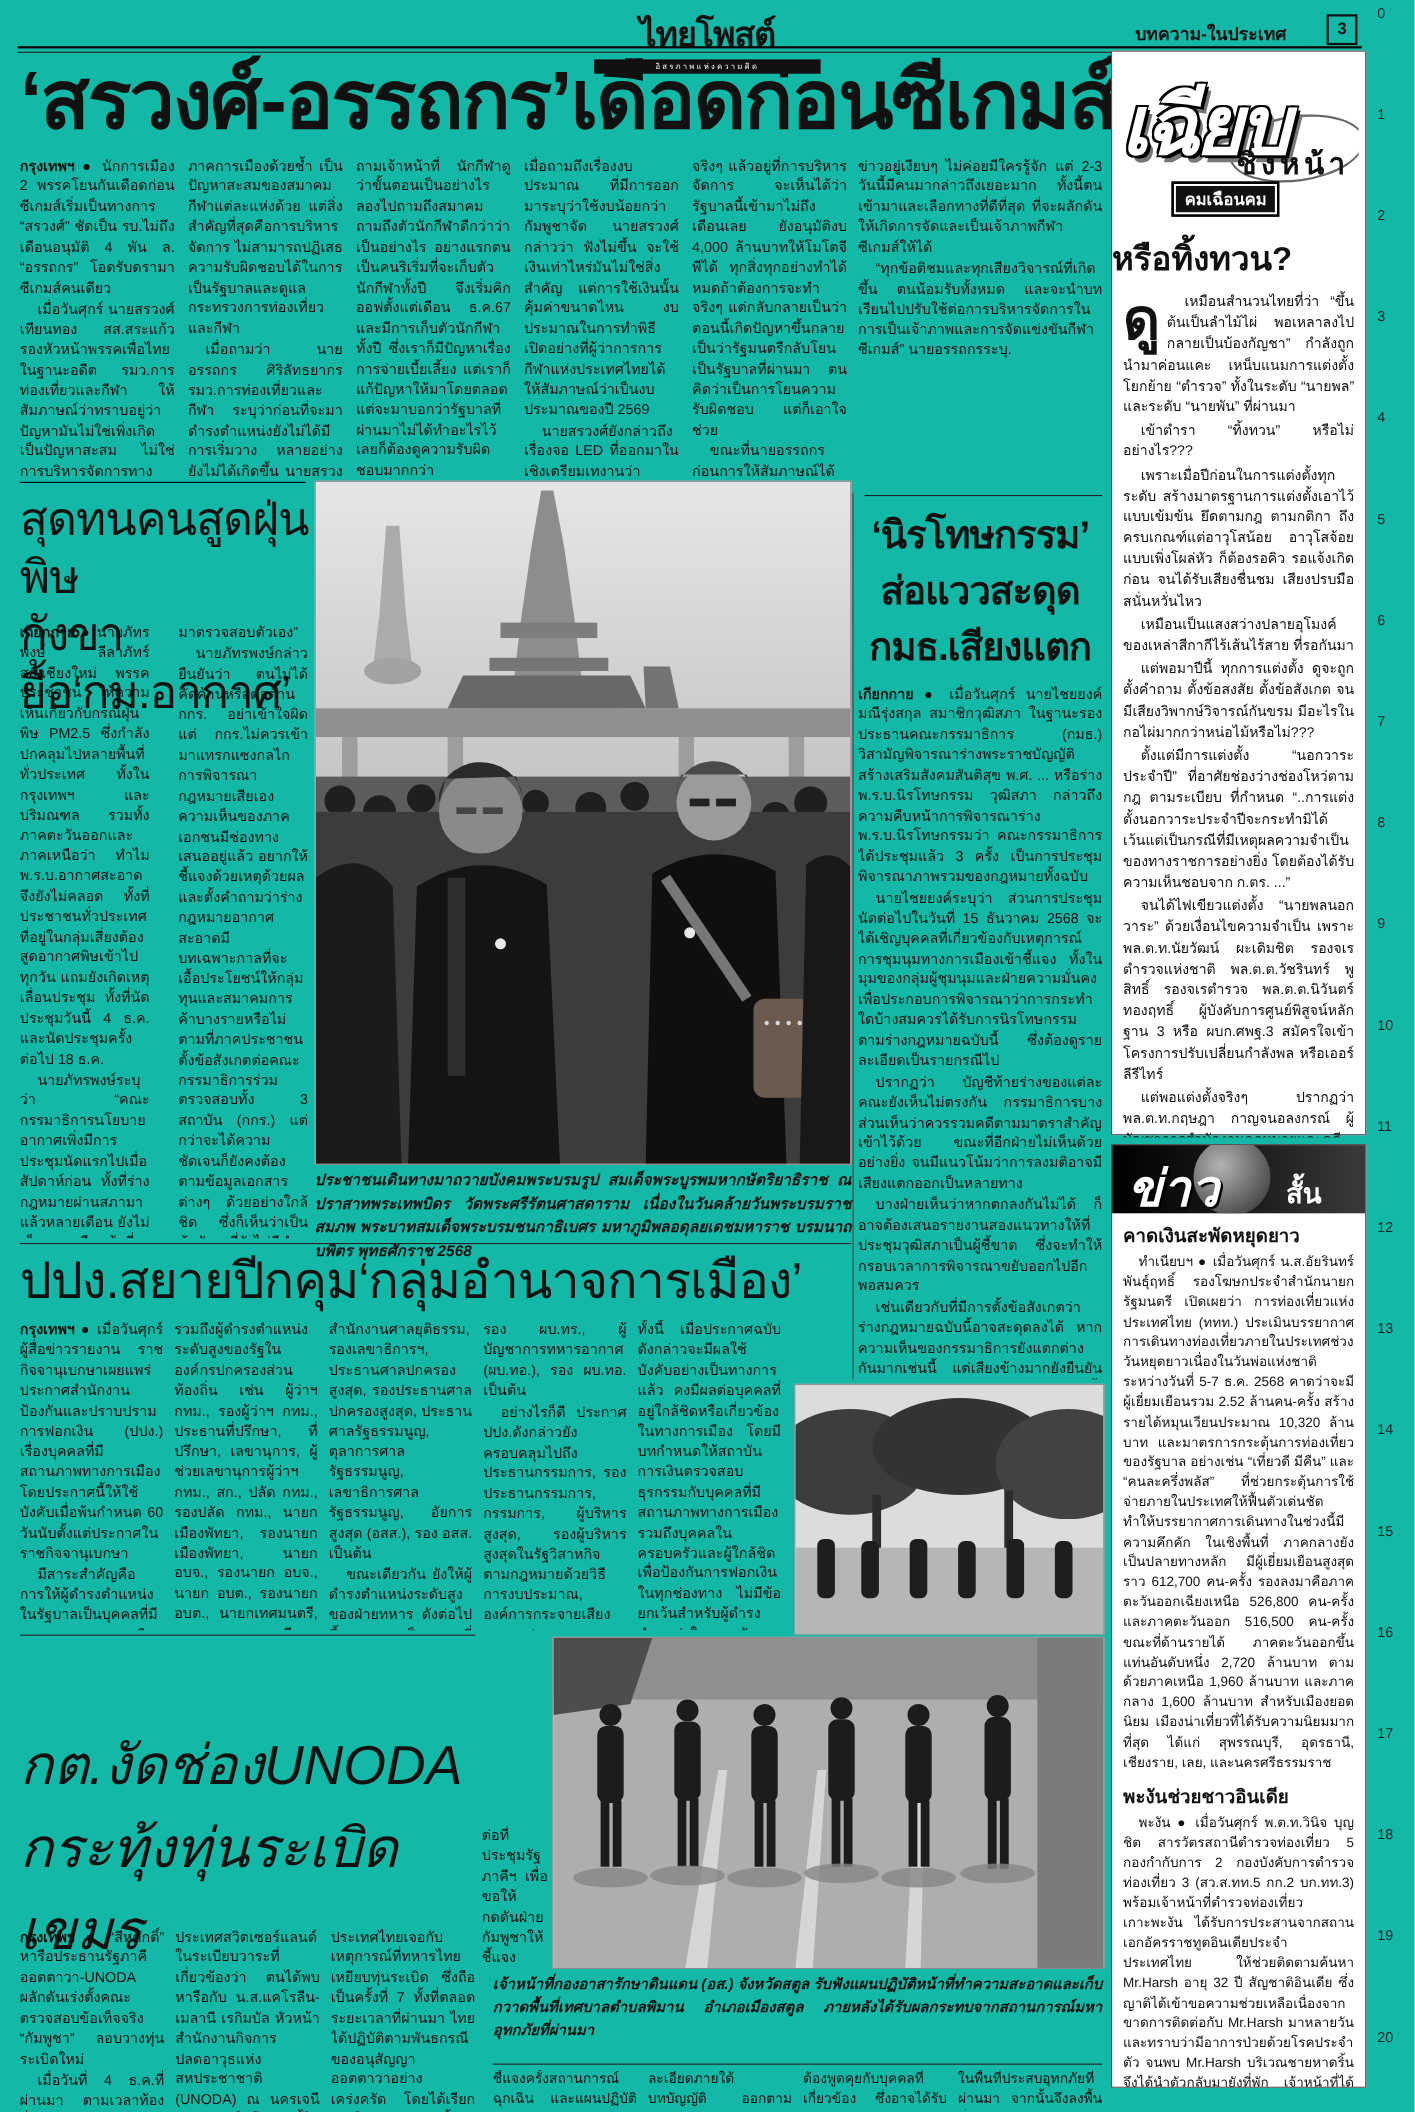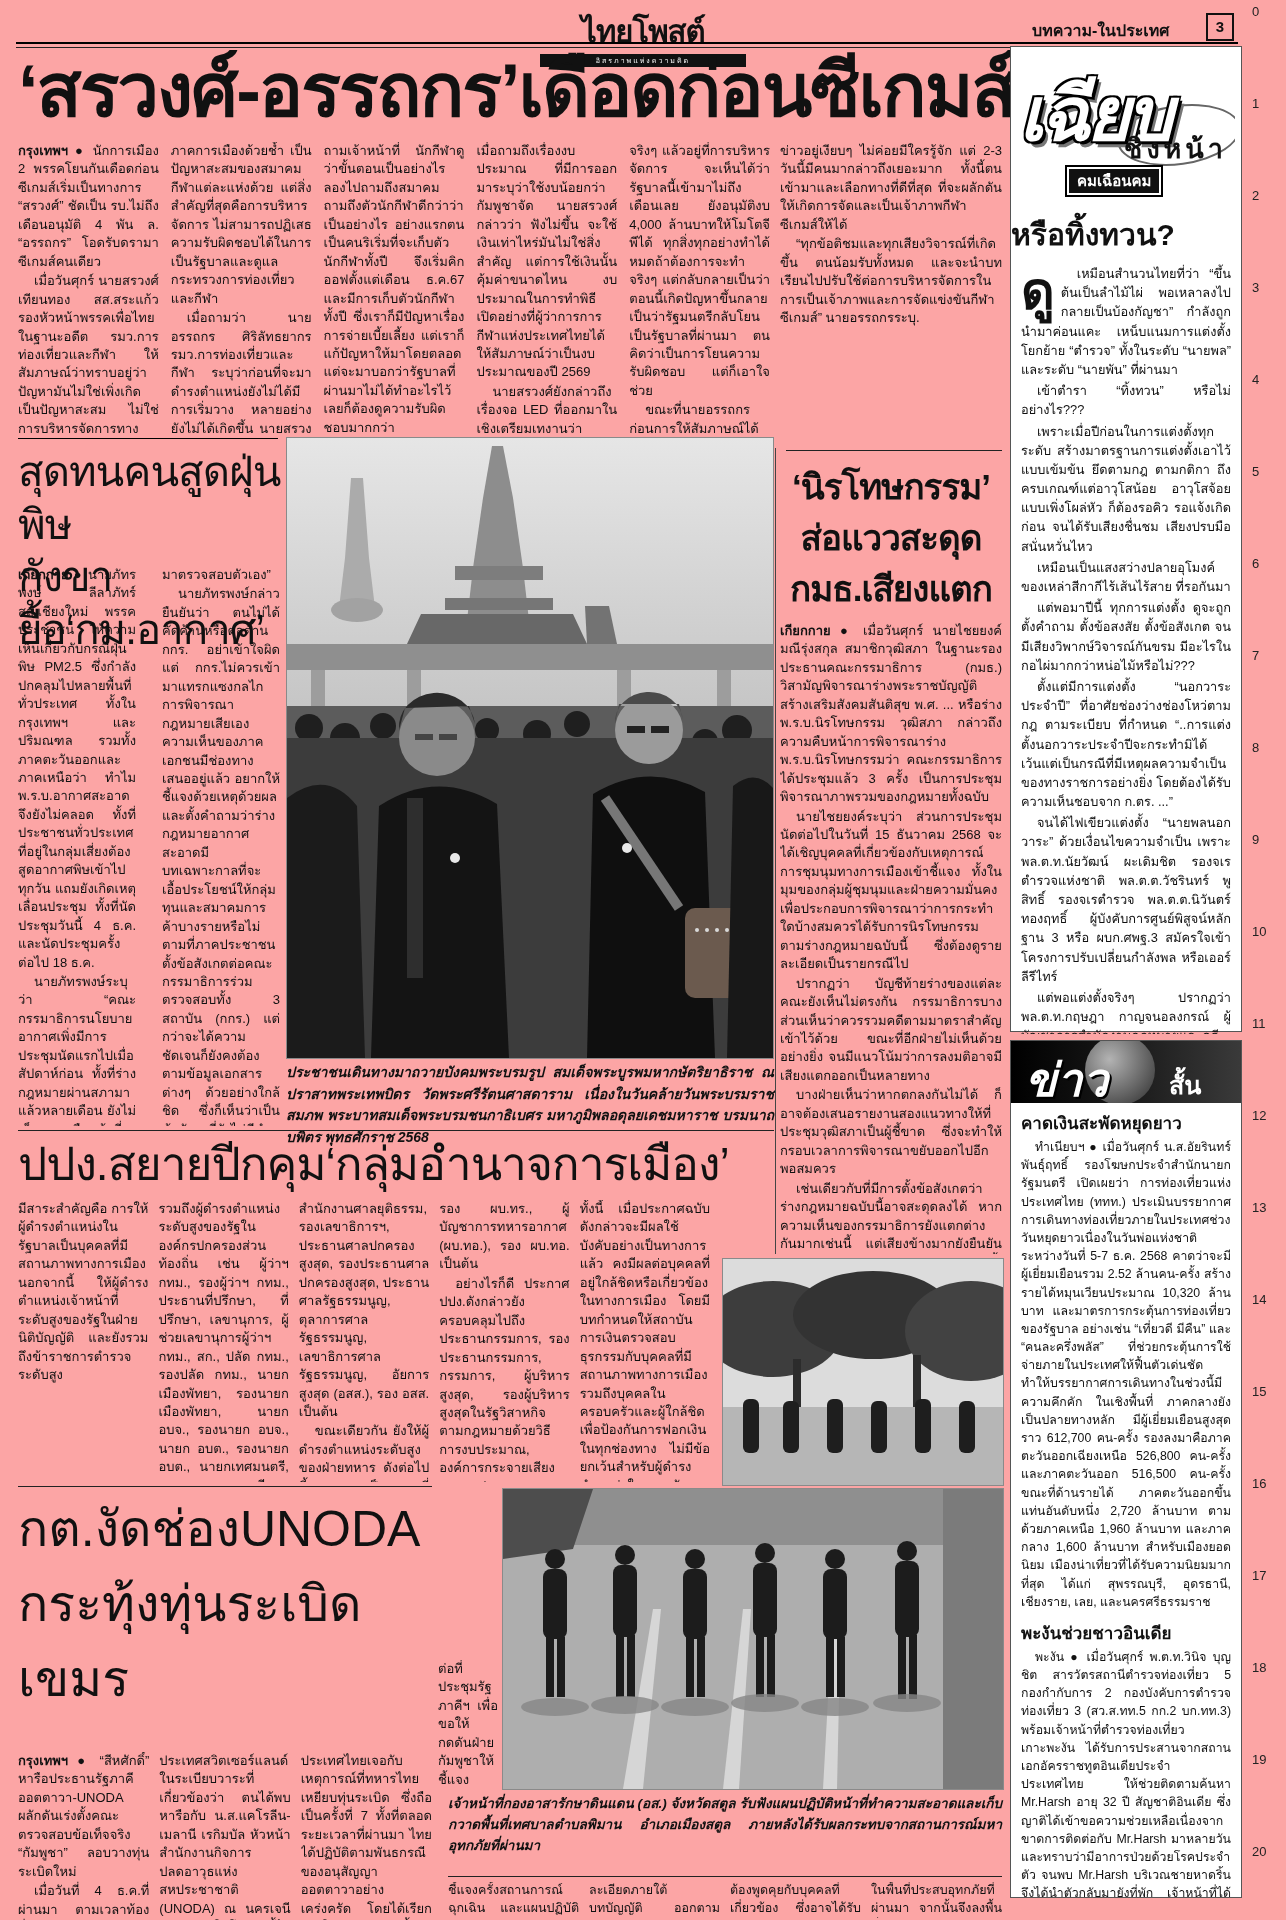--- a/index.html
+++ b/index.html
@@ -1,16 +1,16 @@
 <!DOCTYPE html>
 <html><head>
 <meta charset="utf-8">
 <style>
   html,body{margin:0;padding:0;background:#e9e9e9;}
-  .page{position:relative;width:1286px;height:1920px;background:#fca5a5;color:#111;
+  .page{position:relative;width:1286px;height:1920px;background:#14b8a6;color:#111;
         font-family:"Liberation Sans","DejaVu Sans",sans-serif;overflow:hidden;margin:0 auto;}
   .abs{position:absolute;}
   .rule{border-top:2px solid #000;height:0;}
   .thinrule{border-top:1px solid #222;height:0;}
   .body-text{font-size:13px;line-height:1.42;text-align:justify;}
   .body-text p{margin:0 0 1px 0;text-indent:16px;}
   .body-text p:first-child{text-indent:0;}
   .cols{display:flex;gap:12px;overflow:hidden;}
   .cols > div{flex:1;overflow:hidden;}
   .headline-xl{font-weight:800;letter-spacing:-2px;line-height:1.05;white-space:nowrap;}
@@ -192,20 +192,21 @@
       <p>นายไชยยงค์ระบุว่า ส่วนการประชุมนัดต่อไปในวันที่ 15 ธันวาคม 2568 จะได้เชิญบุคคลที่เกี่ยวข้องกับเหตุการณ์การชุมนุมทางการเมืองเข้าชี้แจง ทั้งในมุมของกลุ่มผู้ชุมนุมและฝ่ายความมั่นคง เพื่อประกอบการพิจารณาว่าการกระทำใดบ้างสมควรได้รับการนิรโทษกรรมตามร่างกฎหมายฉบับนี้ ซึ่งต้องดูรายละเอียดเป็นรายกรณีไป</p>
       <p>ปรากฏว่า บัญชีท้ายร่างของแต่ละคณะยังเห็นไม่ตรงกัน กรรมาธิการบางส่วนเห็นว่าควรรวมคดีตามมาตราสำคัญเข้าไว้ด้วย ขณะที่อีกฝ่ายไม่เห็นด้วยอย่างยิ่ง จนมีแนวโน้มว่าการลงมติอาจมีเสียงแตกออกเป็นหลายทาง</p>
       <p>บางฝ่ายเห็นว่าหากตกลงกันไม่ได้ ก็อาจต้องเสนอรายงานสองแนวทางให้ที่ประชุมวุฒิสภาเป็นผู้ชี้ขาด ซึ่งจะทำให้กรอบเวลาการพิจารณาขยับออกไปอีกพอสมควร</p>
       <p>เช่นเดียวกับที่มีการตั้งข้อสังเกตว่า ร่างกฎหมายฉบับนี้อาจสะดุดลงได้ หากความเห็นของกรรมาธิการยังแตกต่างกันมากเช่นนี้ แต่เสียงข้างมากยังยืนยันเดินหน้าพิจารณาต่อให้ทันสมัยประชุมนี้</p>
     </div>
 
   <div class="abs thinrule" style="left:18px;top:1130px;width:756px;"></div>
   <div class="abs headline-lg" style="left:18px;top:1136px;width:740px;font-size:46px;letter-spacing:-1px;white-space:nowrap;">ปปง.สยายปีกคุม‘กลุ่มอำนาจการเมือง’</div>
   <div class="abs cols body-text" style="left:18px;top:1200px;width:692px;height:282px;gap:10px;">
     <div>
+        <p><b>กรุงเทพฯ ●</b> เมื่อวันศุกร์ ผู้สื่อข่าวรายงาน ราชกิจจานุเบกษาเผยแพร่ ประกาศสำนักงานป้องกันและปราบปรามการฟอกเงิน (ปปง.) เรื่องบุคคลที่มีสถานภาพทางการเมือง โดยประกาศนี้ให้ใช้บังคับเมื่อพ้นกำหนด 60 วันนับตั้งแต่ประกาศในราชกิจจานุเบกษา</p>
         <p>มีสาระสำคัญคือ การให้ผู้ดำรงตำแหน่งในรัฐบาลเป็นบุคคลที่มีสถานภาพทางการเมือง นอกจากนี้ ให้ผู้ดำรงตำแหน่งเจ้าหน้าที่ระดับสูงของรัฐในฝ่ายนิติบัญญัติ และยังรวมถึงข้าราชการตำรวจระดับสูง</p>
       </div>
     <div>
         <p>รวมถึงผู้ดำรงตำแหน่งระดับสูงของรัฐในองค์กรปกครองส่วนท้องถิ่น เช่น ผู้ว่าฯ กทม., รองผู้ว่าฯ กทม., ประธานที่ปรึกษา, ที่ปรึกษา, เลขานุการ, ผู้ช่วยเลขานุการผู้ว่าฯ กทม., สก., ปลัด กทม., รองปลัด กทม., นายกเมืองพัทยา, รองนายกเมืองพัทยา, นายก อบจ., รองนายก อบจ., นายก อบต., รองนายก อบต., นายกเทศมนตรี, รองนายกเทศมนตรี เป็นต้น</p>
       </div>
     <div>
         <p>สำนักงานศาลยุติธรรม, รองเลขาธิการฯ, ประธานศาลปกครองสูงสุด, รองประธานศาลปกครองสูงสุด, ประธานศาลรัฐธรรมนูญ, ตุลาการศาลรัฐธรรมนูญ, เลขาธิการศาลรัฐธรรมนูญ, อัยการสูงสุด (อสส.), รอง อสส. เป็นต้น</p>
         <p>ขณะเดียวกัน ยังให้ผู้ดำรงตำแหน่งระดับสูงของฝ่ายทหาร ดังต่อไปนี้ เป็นบุคคลที่สถานภาพทางการเมือง เช่น ปลัดกระทรวงกลาโหม, รองปลัดกระทรวงกลาโหม, ผู้บัญชาการทหารบก (ผบ.ทบ.), รอง ผบ.ทบ., ผู้บัญชาการทหารเรือ (ผบ.ทร.),</p>
       </div>
     <div>
@@ -306,21 +307,21 @@
       </div>
     <div>
         <p>ต้องพูดคุยกับบุคคลที่เกี่ยวข้อง ซึ่งอาจได้รับผลกระทบจาก</p>
       </div>
     <div>
         <p>ในพื้นที่ประสบอุทกภัยที่ผ่านมา จากนั้นจึงลงพื้นที่จริง</p>
       </div>
   </div>
 
   <div class="abs thinrule" style="left:18px;top:1486px;width:414px;"></div>
-  <div class="abs unodahead" style="left:18px;top:1492px;width:420px;">
+  <div class="abs unodahead" style="left:18px;top:1568px;width:420px;font-style:italic;">
     <div>กต.งัดช่องUNODA</div>
     <div>กระทุ้งทุ่นระเบิดเขมร</div>
   </div>
   <div class="abs cols body-text" style="left:18px;top:1752px;width:414px;height:258px;gap:10px;">
     <div>
         <p><b>กรุงเทพฯ ●</b> “สีหศักดิ์” หารือประธานรัฐภาคีออตตาวา-UNODA ผลักดันเร่งตั้งคณะตรวจสอบข้อเท็จจริง “กัมพูชา” ลอบวางทุ่นระเบิดใหม่</p>
         <p>เมื่อวันที่ 4 ธ.ค.ที่ผ่านมา ตามเวลาท้องถิ่นของสวิตเซอร์แลนด์ นายสีหศักดิ์ พวงเกตุแก้ว รมว.การต่างประเทศ ให้สัมภาษณ์ระหว่างเข้าร่วมการประชุมรัฐภาคีอนุสัญญาห้ามทุ่นระเบิดสังหารบุคคล ครั้งที่ 22 ที่สำนักงานสหประชาชาติ ณ นครเจนีวา</p>
       </div>
     <div>
         <p>ประเทศสวิตเซอร์แลนด์ ในระเบียบวาระที่เกี่ยวข้องว่า ตนได้พบหารือกับ น.ส.แคโรลีน-เมลานี เรกิมบัล หัวหน้าสำนักงานกิจการปลดอาวุธแห่งสหประชาชาติ (UNODA) ณ นครเจนีวา ในโอกาสนี้ได้หยิบยกประเด็นการละเมิดอนุสัญญาออตตาวาขึ้นหารือ พร้อมผลักดันการจัดตั้งคณะผู้เชี่ยวชาญลงพื้นที่ตรวจสอบข้อเท็จจริง โดยเฉพาะกรณีการตรวจพบทุ่นระเบิดที่เพิ่งถูกวางใหม่ จากนั้นยังได้เข้าพบประธานการประชุมรัฐภาคีฯ ครั้งที่ 22</p>

